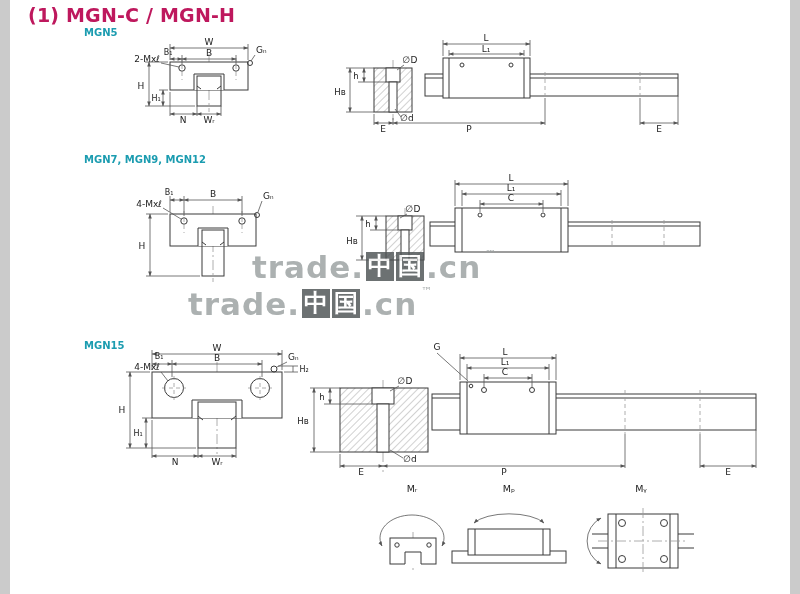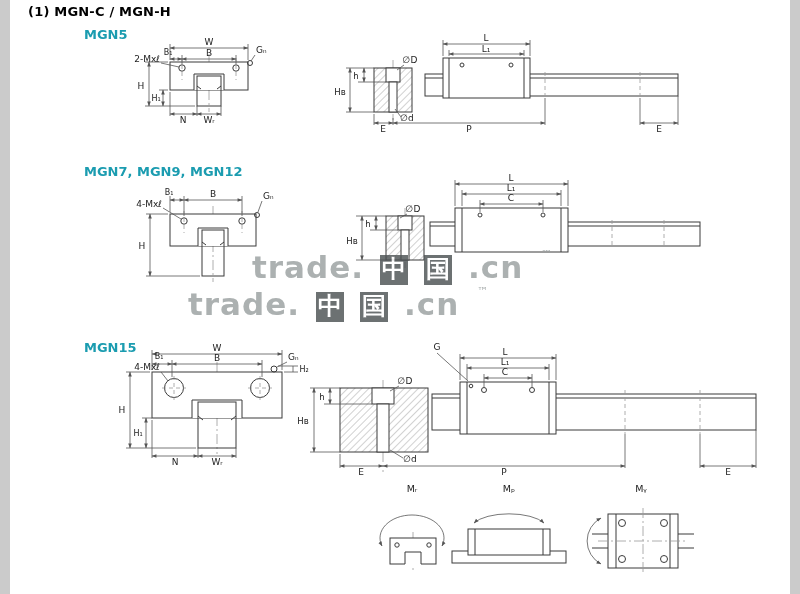--- a/index.html
+++ b/index.html
@@ -1,45 +1,45 @@
 <!DOCTYPE html>
 <html><head>
 <meta charset="utf-8">
 <style>
   * { margin:0; padding:0; box-sizing:border-box; }
   html,body { width:800px; height:594px; }
   body { background:#fff; font-family:"DejaVu Sans", sans-serif; position:relative; overflow:hidden; }
   .edge { position:absolute; top:0; bottom:0; width:10px; background:#cbcbcb; }
   .edge.left { left:0; } .edge.right { right:0; }
-  .title { position:absolute; left:28px; top:4px; font-size:13px; font-weight:bold; color:#000000; letter-spacing:0.2px; }
-  .sec-label { position:absolute; left:84px; font-size:13px; font-weight:bold; color:#1b9cb0; }
+  .title { position:absolute; left:28px; top:4px; font-size:19px; font-weight:bold; color:#be185d; letter-spacing:0.2px; }
+  .sec-label { position:absolute; left:84px; font-size:10px; font-weight:bold; color:#1b9cb0; }
   svg { position:absolute; left:0; top:0; }
   svg text { font-family:"DejaVu Sans", sans-serif; fill:#222; }
   .t9 { font-size:9px; } .t8 { font-size:8px; } .t85 { font-size:8.5px; } .t95 { font-size:9.5px; }
   .out { stroke:#3b3b3b; stroke-width:1; fill:none; }
   .outf { stroke:#3b3b3b; stroke-width:1; fill:#fff; }
   .dim { stroke:#555; stroke-width:0.8; fill:none; }
   .cl  { stroke:#999; stroke-width:0.8; stroke-dasharray:10 3 2 3; fill:none; }
   .hid { stroke:#999; stroke-width:0.8; stroke-dasharray:4 3; fill:none; }
   .watermark { position:absolute; left:188px; top:248px; opacity:0.82; }
-  .wm-row { height:37px; display:flex; align-items:flex-end; gap:16px; }
+  .wm-row { height:37px; display:flex; align-items:center; gap:2px; }
   .wm-row1 { margin-left:64px; }
   .wm-text { font-size:31px; font-weight:bold; color:#9aa0a0; letter-spacing:1px; white-space:pre; }
   .wm-chip { display:inline-block; background:#4d5254; color:#fff; font-size:24px; font-weight:bold; padding:1px 2px; line-height:1.15; }
   .wm-tm { font-size:11px; color:#9aa0a0; align-self:flex-start; margin-left:2px; }
 </style>
 </head>
 <body>
 
 <div class="edge left"></div>
 <div class="edge right"></div>
 
 <h1 class="title">(1) MGN-C / MGN-H</h1>
 <div class="sec-label" style="top:27px">MGN5</div>
-<div class="sec-label" style="top:164px">MGN7, MGN9, MGN12</div>
+<div class="sec-label" style="top:154px">MGN7, MGN9, MGN12</div>
 <div class="sec-label" style="top:340px">MGN15</div>
 
 <svg width="800" height="594" viewBox="0 0 800 594">
   <defs>
     <marker id="ah" viewBox="0 0 10 10" refX="9" refY="5" markerWidth="6.5" markerHeight="6.5" orient="auto-start-reverse">
       <path d="M0.5,1.5 L9.5,5 L0.5,8.5 z" fill="#555"></path>
     </marker>
     <pattern id="hatch" width="5" height="5" patternUnits="userSpaceOnUse" patternTransform="rotate(45)">
       <line x1="0" y1="0" x2="0" y2="5" stroke="#999" stroke-width="0.9"></line>
     </pattern>

